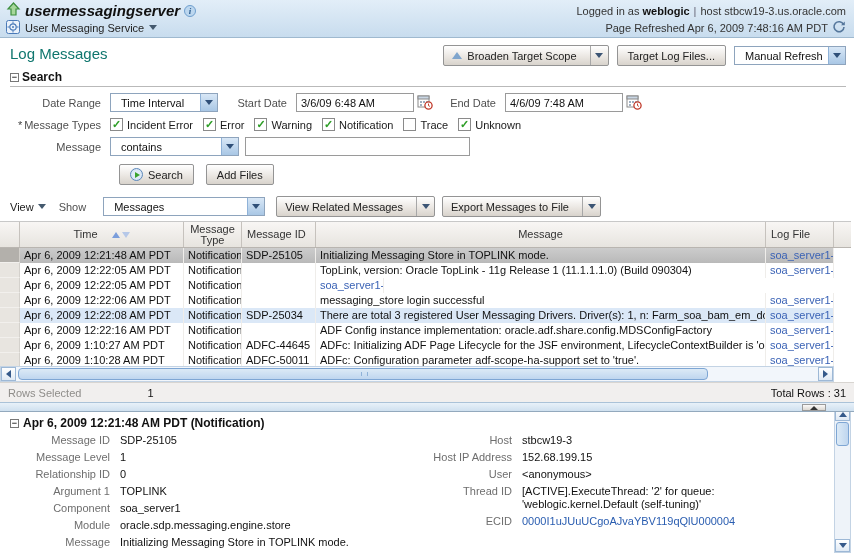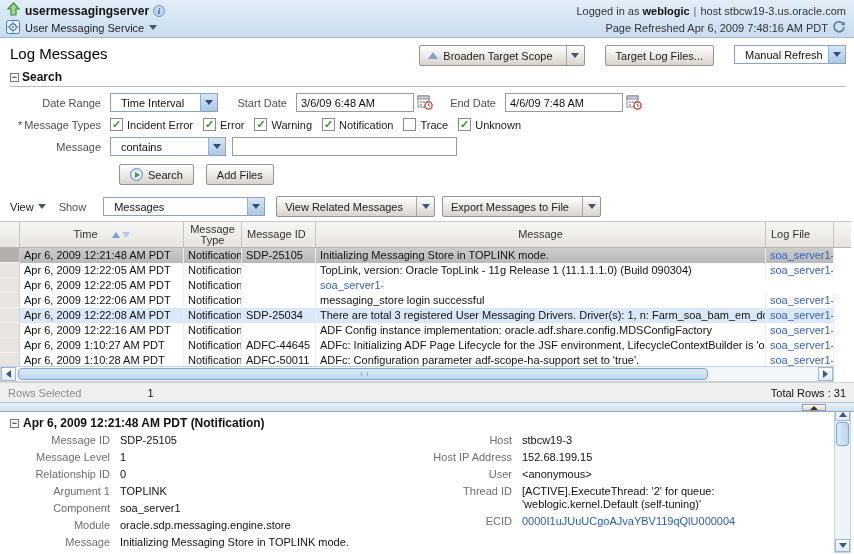--- a/index.html
+++ b/index.html
@@ -14,21 +14,21 @@
 
   
   .topbar {
     height: 38px;
     background: linear-gradient(#e2eef8, #c8dcee);
     border-bottom: 1px solid #9fb9cf;
     padding: 2px 8px 1px 6px;
   }
   .topbar .row { display: flex; justify-content: space-between; align-items: center; height: 17px; }
   .target-line { display: flex; align-items: center; gap: 4px; }
-  .target-name { font-size: 12px; font-weight: bold; color: #111; }
+  .target-name { font-size: 15px; font-weight: bold; color: #111; font-style: italic; }
   .info-icon {
     width: 12px; height: 12px; border-radius: 50%;
     background: #bcd7ef; border: 1px solid #6f9fce;
     color: #2c5d8f; font-size: 9px; font-weight: bold;
     display: inline-flex; align-items: center; justify-content: center;
     font-family: "Liberation Serif", serif; font-style: italic;
   }
   .login-line { color: #333; }
   .login-line b { color: #111; }
   .login-line .sep { margin: 0 4px; color: #667; }
@@ -36,22 +36,22 @@
   .menu-line .label { color: #222; }
   .refresh-line { display: flex; align-items: center; gap: 4px; color: #333; }
   .caret-down {
     width: 0; height: 0; display: inline-block;
     border-left: 4px solid transparent; border-right: 4px solid transparent;
     border-top: 5px solid #44596e;
   }
 
   
   .titlebar { display: flex; justify-content: space-between; align-items: flex-start; padding: 7px 8px 2px 10px; }
-  .page-title { font-size: 15px; color: #000000; }
-  .toolbar-right { display: flex; gap: 20px; }
+  .page-title { font-size: 15px; color: #0f766e; }
+  .toolbar-right { display: flex; gap: 8px; align-items: center; }
   .btn {
     display: inline-flex; align-items: center; gap: 5px;
     height: 21px; padding: 0 10px;
     background: linear-gradient(#ffffff, #e9e5e0 60%, #d8d3cc);
     border: 1px solid #949494; border-radius: 2px;
     font-size: 11px; color: #222; cursor: default; white-space: nowrap;
   }
   .btn.split { padding: 0; }
   .btn.split .main { display: inline-flex; align-items: center; gap: 5px; padding: 0 8px; height: 100%; }
   .btn.split .arrow {
@@ -351,21 +351,21 @@
         </span>
         <span class="chk">
           <span class="box">✓</span>
           <span>Unknown</span>
         </span>
       </div>
   </div>
 
   <div class="frm-row">
     <span class="frm-label">Message</span>
-    <div class="select" style="width:116px">
+    <div class="select" style="width:129px">
       <span>contains</span>
       <span class="sarrow"></span>
     </div>
     <input class="txtfield" style="width: 225px; margin-left: 6px;" value="">
   </div>
 
   <div class="btn-row">
     <div class="btn">
       <span class="play-icon"></span>
       <span>Search</span>

